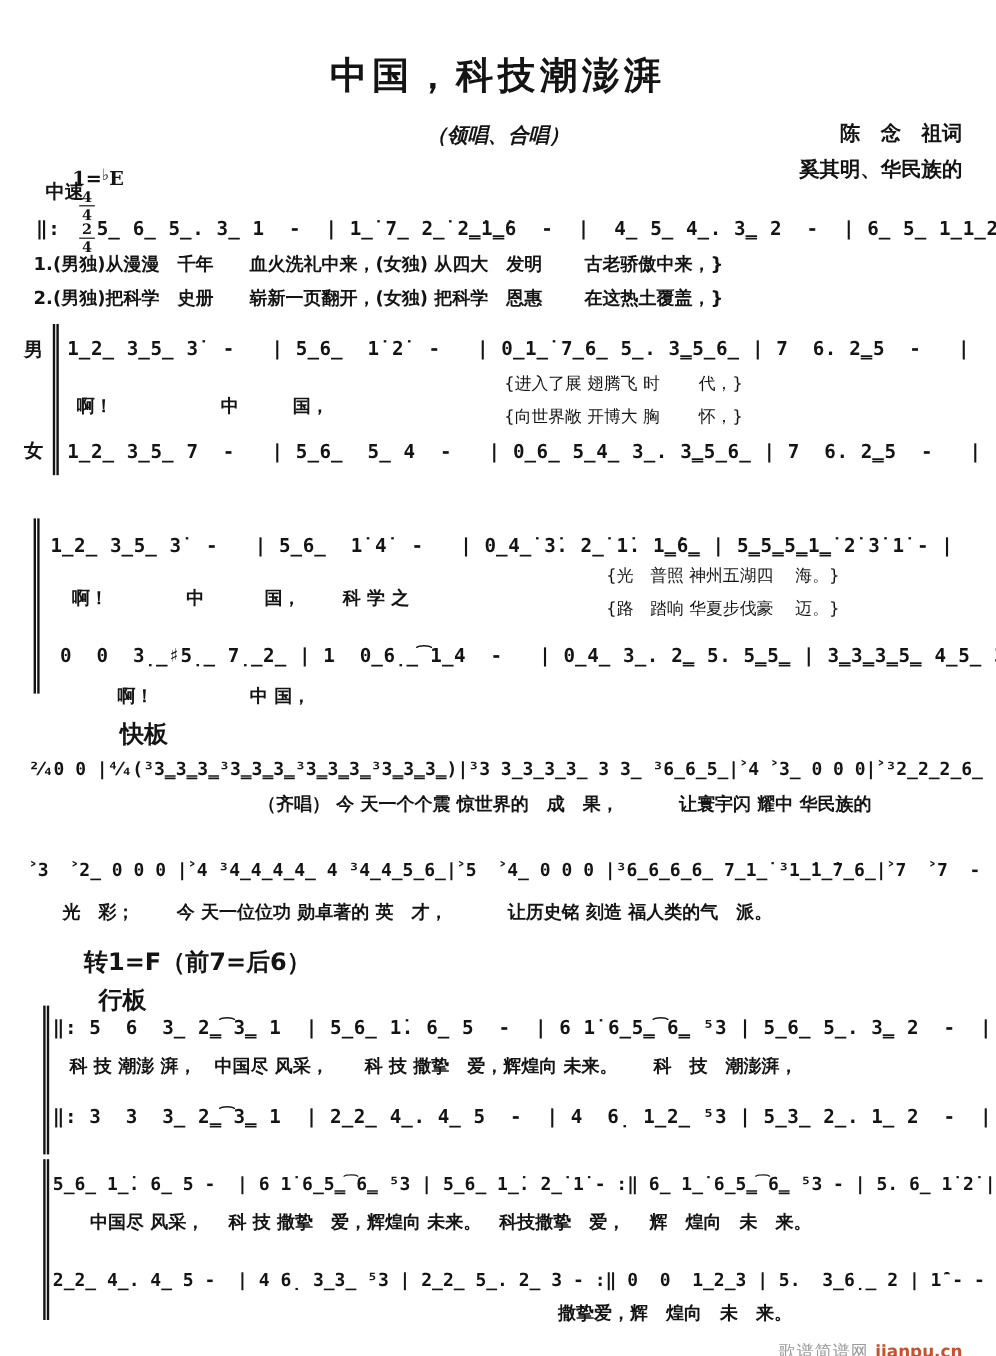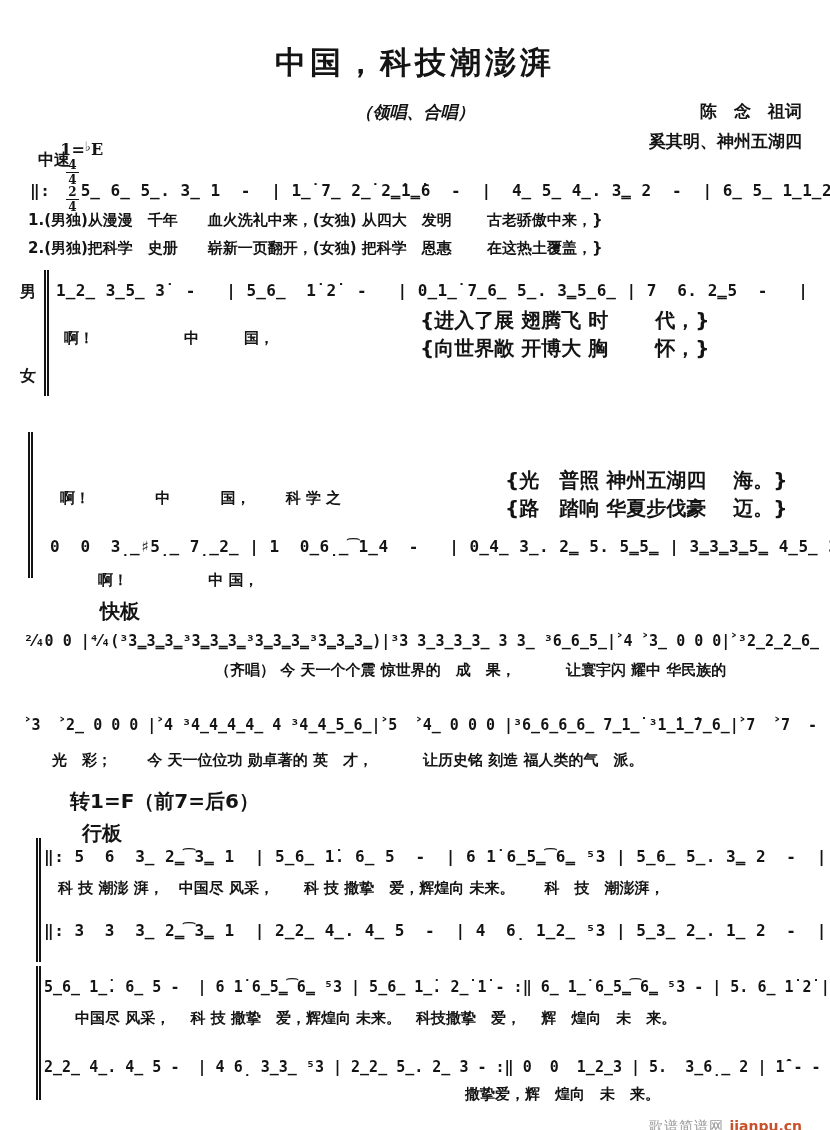--- a/index.html
+++ b/index.html
@@ -17,59 +17,61 @@
   .frac{display:inline-block;text-align:center;vertical-align:-4px;margin-left:6px;line-height:1;}
   .frac .num{display:block;border-bottom:1.5px solid #141414;padding:0 2px 1px;font-size:12px;font-weight:bold;}
   .frac .den{display:block;padding-top:1px;font-size:12px;font-weight:bold;}
   .tempo{font-size:16px;font-weight:bold;}
   .notation{
     font-family:"DejaVu Sans Mono","DejaVu Sans",monospace;
     font-weight:bold;font-size:16px;letter-spacing:.5px;line-height:26px;
   }
   .tight{font-size:15px;letter-spacing:0;}
   .lyr{font-size:15px;font-weight:bold;line-height:20px;}
-  .lyr-alt{font-size:20px;font-weight:bold;line-height:19px;}
+  .lyr-alt{font-size:14px;font-weight:normal;line-height:19px;}
   .vlabel{font-size:16px;font-weight:bold;}
   .bracket{border-left:5px double #141414;width:0;}
   .marking{font-size:20px;font-weight:bold;}
   .watermark{font-size:14px;right:28px;}
   .wm-site{color:#9a9a9a;letter-spacing:1px;}
   .wm-url{color:#c8502b;font-weight:bold;}
 </style>
 </head>
 <body>
 
 <div class="sheet">
 
   <div class="abs title" style="top:42px;left:0;">中国，科技潮澎湃</div>
   <div class="abs subtitle" style="top:101px;left:0;font-style:italic;">（领唱、合唱）</div>
 
   <div class="abs credit" style="top:100px;">陈　念　祖词</div>
-  <div class="abs credit" style="top:130px;">奚其明、神州五湖四</div>
+  <div class="abs credit" style="top:130px;">奚其明、华民族的</div>
 
   <div class="abs keyline" style="top:120px;left:38px;">
     <span>1=</span><span class="flat">♭</span><span>E</span>
     <span class="frac"><span class="num">4</span><span class="den">4</span></span>
     <span class="frac"><span class="num">2</span><span class="den">4</span></span>
   </div>
   <div class="abs tempo" style="top:150px;left:38px;">中速</div>
 
   <div class="abs notation" style="top:178px;left:30px;">‖:   5̲ 6̲ 5̲. 3̲ 1  -  | 1̲̇ 7̲ 2̲̇ 2̳̇1̳̇6  -  |  4̲ 5̲ 4̲. 3̳ 2  -  | 6̲ 5̲ 1̲1̲2̲ 3  -  |</div>
   <div class="abs lyr" style="top:210px;left:28px;">1.(男独)从漫漫　千年　　血火洗礼中来，(女独) 从四大　发明　　 古老骄傲中来，}</div>
   <div class="abs lyr" style="top:238px;left:28px;">2.(男独)把科学　史册　　崭新一页翻开，(女独) 把科学　恩惠　　 在这热土覆盖，}</div>
 
   <div class="abs bracket" style="top:270px;left:44px;height:126px;"></div>
   <div class="abs vlabel" style="top:282px;left:20px;">男</div>
   <div class="abs vlabel" style="top:366px;left:20px;">女</div>
   <div class="abs notation" style="top:278px;left:56px;text-align:right;">1̲2̲ 3̲5̲ 3̇  -   | 5̲6̲  1̇ 2̇  -   | 0̲1̲̇ 7̲6̲ 5̲. 3̳5̲6̲ | 7  6. 2̳5  -   |</div>
   <div class="abs lyr-alt" style="top:311px;left:420px;">{进入了展 翅腾飞 时　　 代，}</div>
   <div class="abs lyr" style="top:328px;left:64px;">啊！　　　　　　中　　　国，</div>
   <div class="abs lyr-alt" style="top:339px;left:420px;">{向世界敞 开博大 胸　　 怀，}</div>
+  <div class="abs notation" style="top:364px;left:56px;">1̲2̲ 3̲5̲ 7  -   | 5̲6̲  5̲ 4  -   | 0̲6̲ 5̲4̲ 3̲. 3̳5̲6̲ | 7  6. 2̳5  -   |</div>
 
   <div class="abs bracket" style="top:432px;left:28px;height:146px;"></div>
+  <div class="abs notation" style="top:442px;left:42px;">1̲2̲ 3̲5̲ 3̇  -   | 5̲6̲  1̇ 4̇  -   | 0̲4̲̇ 3̇. 2̲̇ 1̇. 1̳̇6̳ | 5̳5̳5̳1̳̇ 2̇ 3̇ 1̇ - |</div>
   <div class="abs lyr-alt" style="top:471px;left:505px;">{光　普照 神州五湖四　 海。}</div>
   <div class="abs lyr" style="top:488px;left:60px;">啊！　　　　 中　　　 国，　　 科 学 之</div>
   <div class="abs lyr-alt" style="top:499px;left:505px;">{路　踏响 华夏步伐豪　 迈。}</div>
   <div class="abs notation" style="top:534px;left:50px;">0  0  3̣̲♯5̣̲ 7̣̲2̲ | 1  0̲6̣̲͡1̲4  -   | 0̲4̲ 3̲. 2̳ 5. 5̳5̳ | 3̳3̳3̳5̳ 4̲5̲ 3 - |</div>
   <div class="abs lyr" style="top:570px;left:98px;">啊！　　　　　 中 国，</div>
 
   <div class="abs marking" style="top:598px;left:100px;">快板</div>
   <div class="abs notation tight" style="top:628px;left:24px;">²⁄₄0 0 |⁴⁄₄(³3̳3̳3̳³3̳3̳3̳³3̳3̳3̳³3̳3̳3̳)|³3 3̲3̲3̲3̲ 3 3̲ ³6̲6̲5̲|˃4 ˃3̲ 0 0 0|˃³2̲2̲2̲6̲ ³6̲6̲ ³6̲6̲5̲4̲|</div>
   <div class="abs lyr" style="top:660px;left:215px;">（齐唱） 今 天一个个震 惊世界的　成　果，　　　 让寰宇闪 耀中 华民族的</div>
   <div class="abs notation tight" style="top:712px;left:24px;">˃3  ˃2̲ 0 0 0 |˃4 ³4̲4̲4̲4̲ 4 ³4̲4̲5̲6̲|˃5  ˃4̲ 0 0 0 |³6̲6̲6̲6̲ 7̲1̲̇ ³1̲̇1̲̇7̲6̲|˃7  ˃7  -  -  :‖</div>

